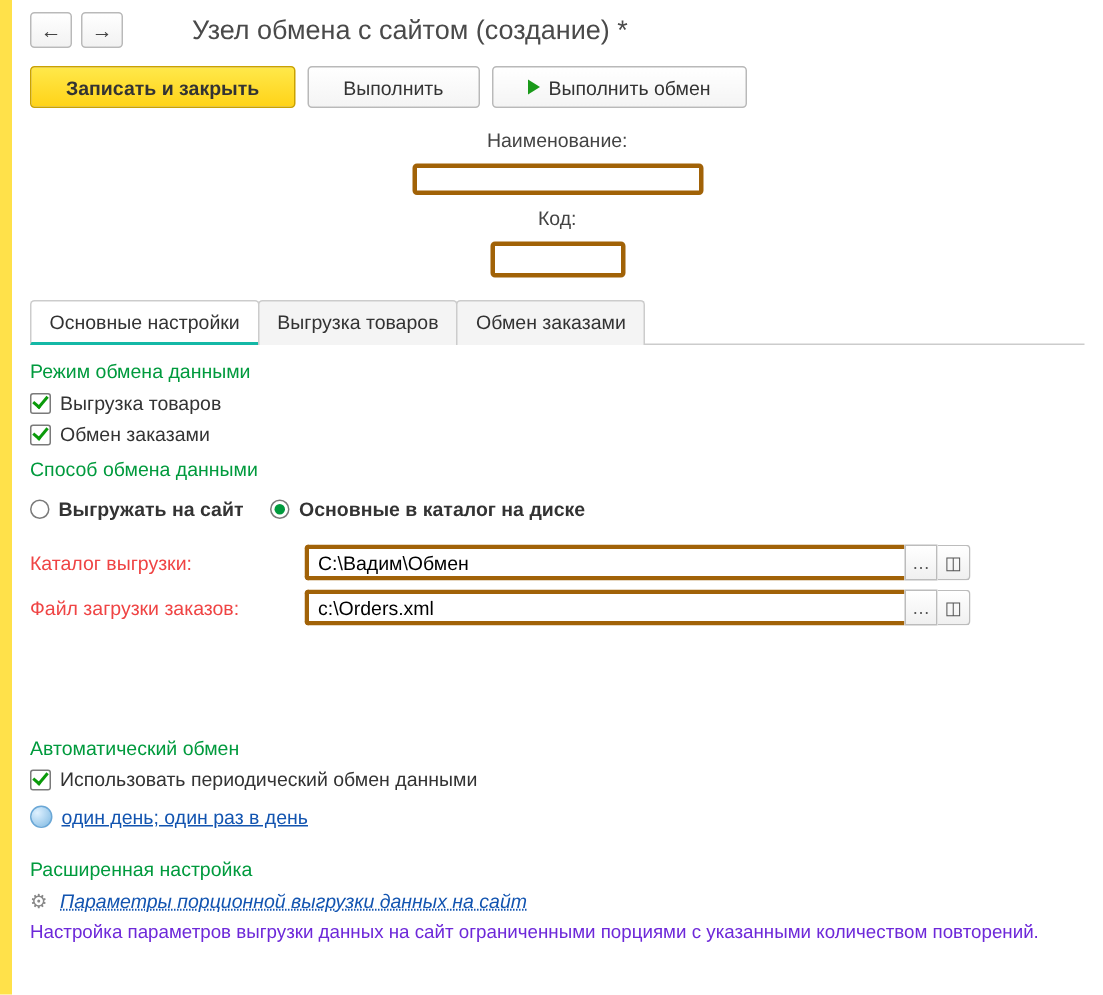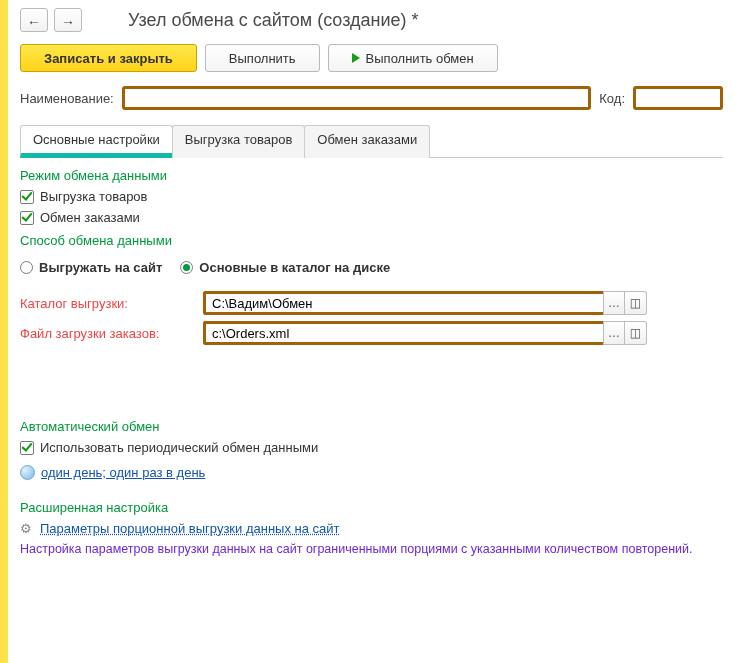--- a/index.html
+++ b/index.html
@@ -73,20 +73,21 @@
     width:0;height:0;
     border-left:8px solid #1a9a1a;
     border-top:5px solid transparent;
     border-bottom:5px solid transparent;
   }
   .row {
     display: flex;
     align-items: center;
     gap: 8px;
     margin-bottom: 14px;
+    flex-direction: column;
   }
   .row label.fld { white-space: nowrap; color:#444;}
   .textinput {
     height: 24px;
     border: 3px solid #a16207;
     border-radius: 3px;
     padding: 0 6px;
     font-size: 13px;
     background:#fff;
   }
@@ -102,21 +103,21 @@
     background: #f4f4f4;
     margin-right: -1px;
     cursor: pointer;
     color:#333;
     position:relative;
     top:1px;
     border-radius:3px 3px 0 0;
   }
   .tab.active {
     background: #fff;
-    border-bottom: 5px solid #14b8a6;
+    border-bottom: 2px solid #14b8a6;
   }
   .section-title {
     color: #009a3d;
     font-size: 13px;
     margin: 8px 0 6px 0;
   }
   .chk-row, .rad-row {
     display: flex;
     align-items: center;
     gap: 6px;
@@ -160,21 +161,21 @@
     width:22px;border:1px solid #bcbcbc;background:linear-gradient(#fff,#f0f0f0);
     cursor:pointer;font-size:12px;display:flex;align-items:center;justify-content:center;
     color:#555;
   }
   .mini-btn + .mini-btn { border-left:none;}
   .mini-btn:last-child{border-radius:0 3px 3px 0;}
   .spacer { height:60px;}
   .link {
     color:#1254b0; text-decoration:underline; cursor:pointer;
   }
-  .link.dotted { text-decoration-style: dotted; }
+  .link.dotted { text-decoration-style: dotted; font-style: italic; }
   .sched {
     display:flex;align-items:center;gap:6px;margin:10px 0 20px 0;
   }
   .globe {
     width:15px;height:15px;border:1px solid #6aa7d6;border-radius:50%;
     background:radial-gradient(circle at 30% 30%, #dff1ff, #7fb9e2);
   }
   .gear {
     width:14px;height:14px;display:inline-block;color:#888;font-size:13px;line-height:1;
   }

